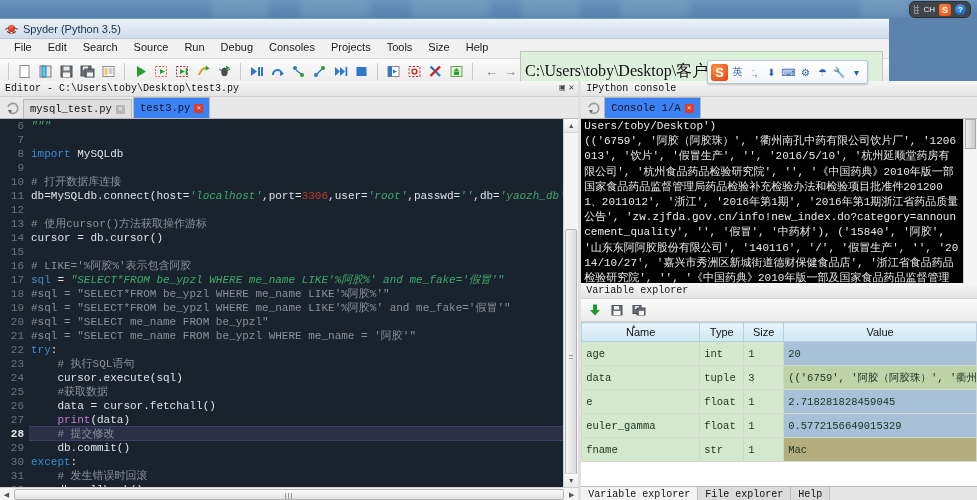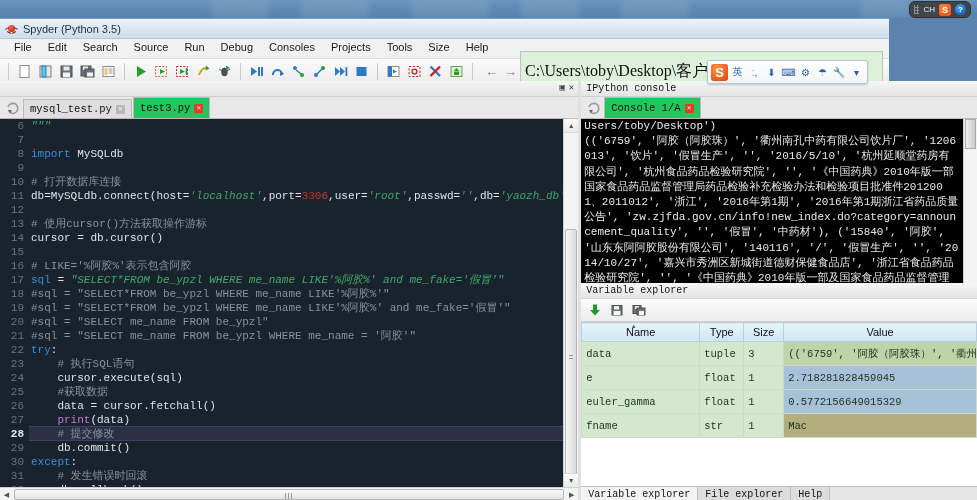--- a/index.html
+++ b/index.html
@@ -97,21 +97,21 @@
   .dot-undock,.dot-close{font-size:9px;color:#444;line-height:11px;}
 
   
   .tabstrip{height:21px;display:flex;align-items:flex-end;background:#e8e8e8;
     border-bottom:1px solid #b9b9b9;padding-left:2px;}
   .tab-browse{width:17px;height:17px;display:flex;align-items:center;justify-content:center;
     margin:0 2px 1px 2px;}
   .tab{height:18px;display:flex;align-items:center;gap:4px;padding:0 6px;margin-right:1px;
     background:#dedede;border:1px solid #b9b9b9;border-bottom:none;
     font-family:"Liberation Mono",monospace;font-size:10.5px;color:#111;}
-  .tab.active{background:#22c55e;height:20px;}
+  .tab.active{background:#3b82f6;height:20px;}
   .tab-x{width:9px;height:9px;background:#e23b26;color:#fff;font-size:7px;
     line-height:9px;text-align:center;border-radius:1px;}
   .tab-x.grey{background:#b7b7b7;color:#fff;}
 
   
   .editor-wrap{flex:1;position:relative;background:#19232d;overflow:hidden;}
   .code{position:absolute;left:0;top:0;right:14px;bottom:0;overflow:hidden;
     font-family:"Liberation Mono",monospace;font-size:11px;line-height:14px;
     white-space:pre;}
   .ln-row{display:flex;height:14px;}
@@ -397,20 +397,21 @@
       <span class="sg-i">⚙</span>
       <span class="sg-i">☂</span>
       <span class="sg-i">🔧</span>
       <span class="sg-i">▾</span>
     </div>
 
     <div class="body">
 
       <div class="left">
         <div class="panel-title">
+          <span>Editor - C:\Users\toby\Desktop\test3.py</span>
           <span class="dockbtns">
             <span class="dot-undock">▣</span>
             <span class="dot-close">✕</span>
           </span>
         </div>
 
         <div class="tabstrip">
           <span class="tab-browse">
             <svg width="14" height="14">
                 <path d="M2 5 A5 5 0 1 1 5 11" fill="none" stroke="#9a9a9a" stroke-width="1.6"></path>
@@ -517,20 +518,26 @@
                 <th>
                   <span class="sort-caret">▲</span>
                   <span>Name</span>
                 </th>
                 <th>Type</th>
                 <th>Size</th>
                 <th>Value</th>
               </tr>
             </thead>
             <tbody id="ve-rows">
+                <tr>
+                  <td class="c-name">age</td>
+                  <td class="c-type">int</td>
+                  <td class="c-size">1</td>
+                  <td class="c-value">20</td>
+                </tr>
                 <tr class="alt">
                   <td class="c-name">data</td>
                   <td class="c-type">tuple</td>
                   <td class="c-size">3</td>
                   <td class="c-value">(('6759', '阿胶（阿胶珠）', '衢州南孔中药有限公司饮</td>
                 </tr>
                 <tr>
                   <td class="c-name">e</td>
                   <td class="c-type">float</td>
                   <td class="c-size">1</td>

